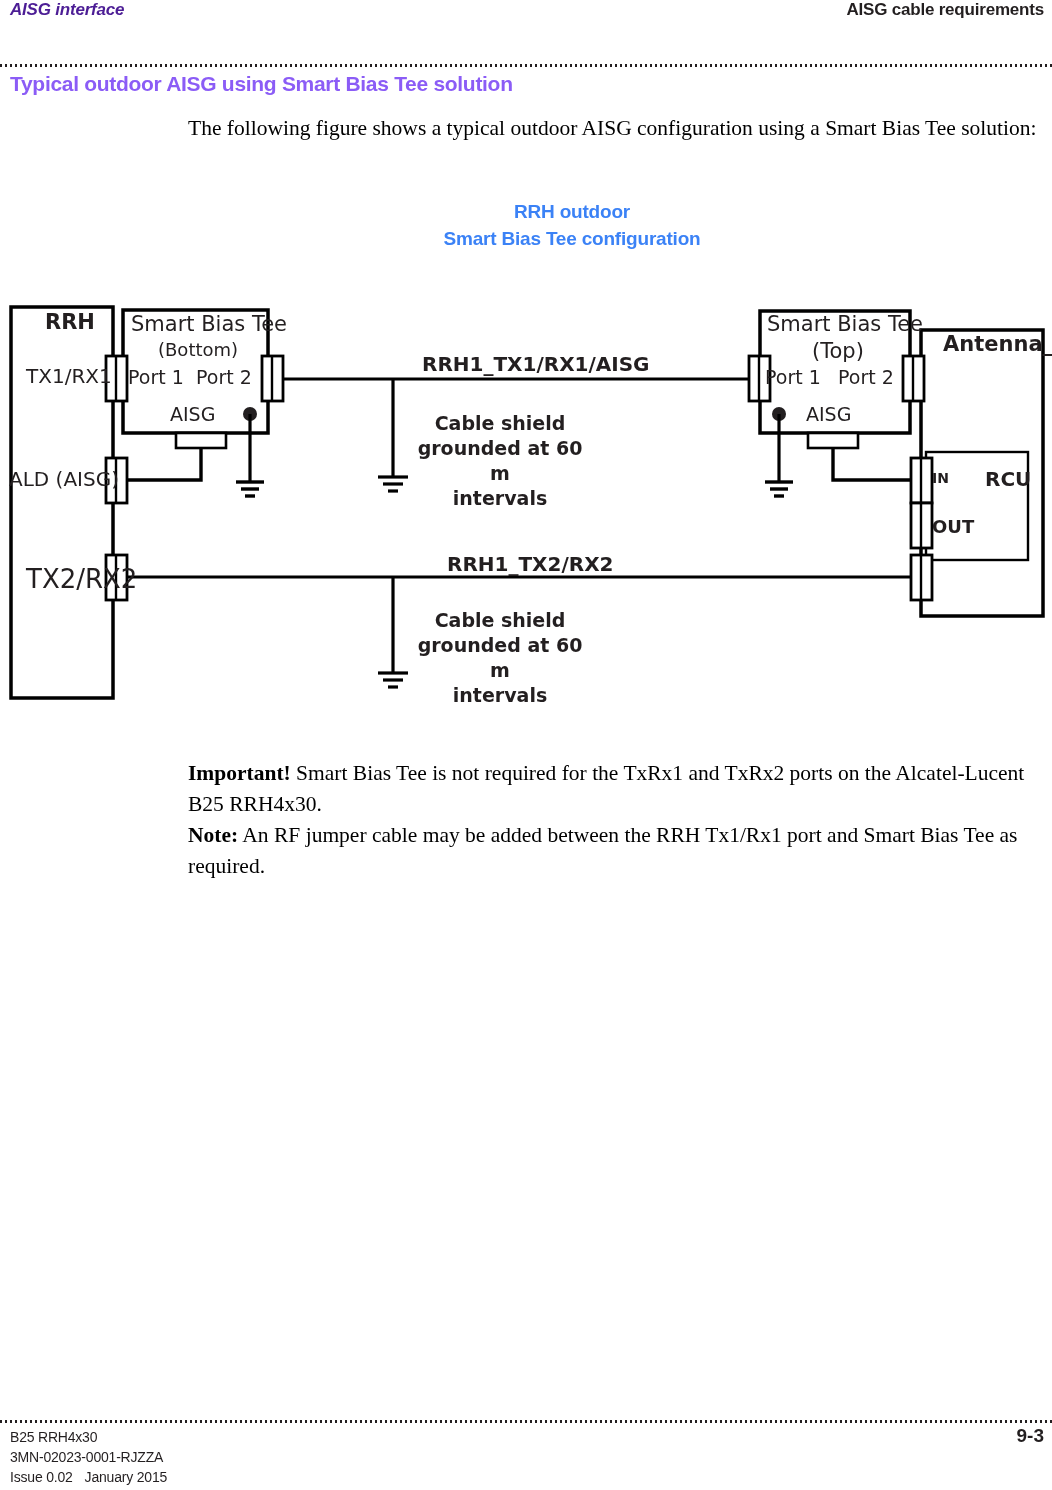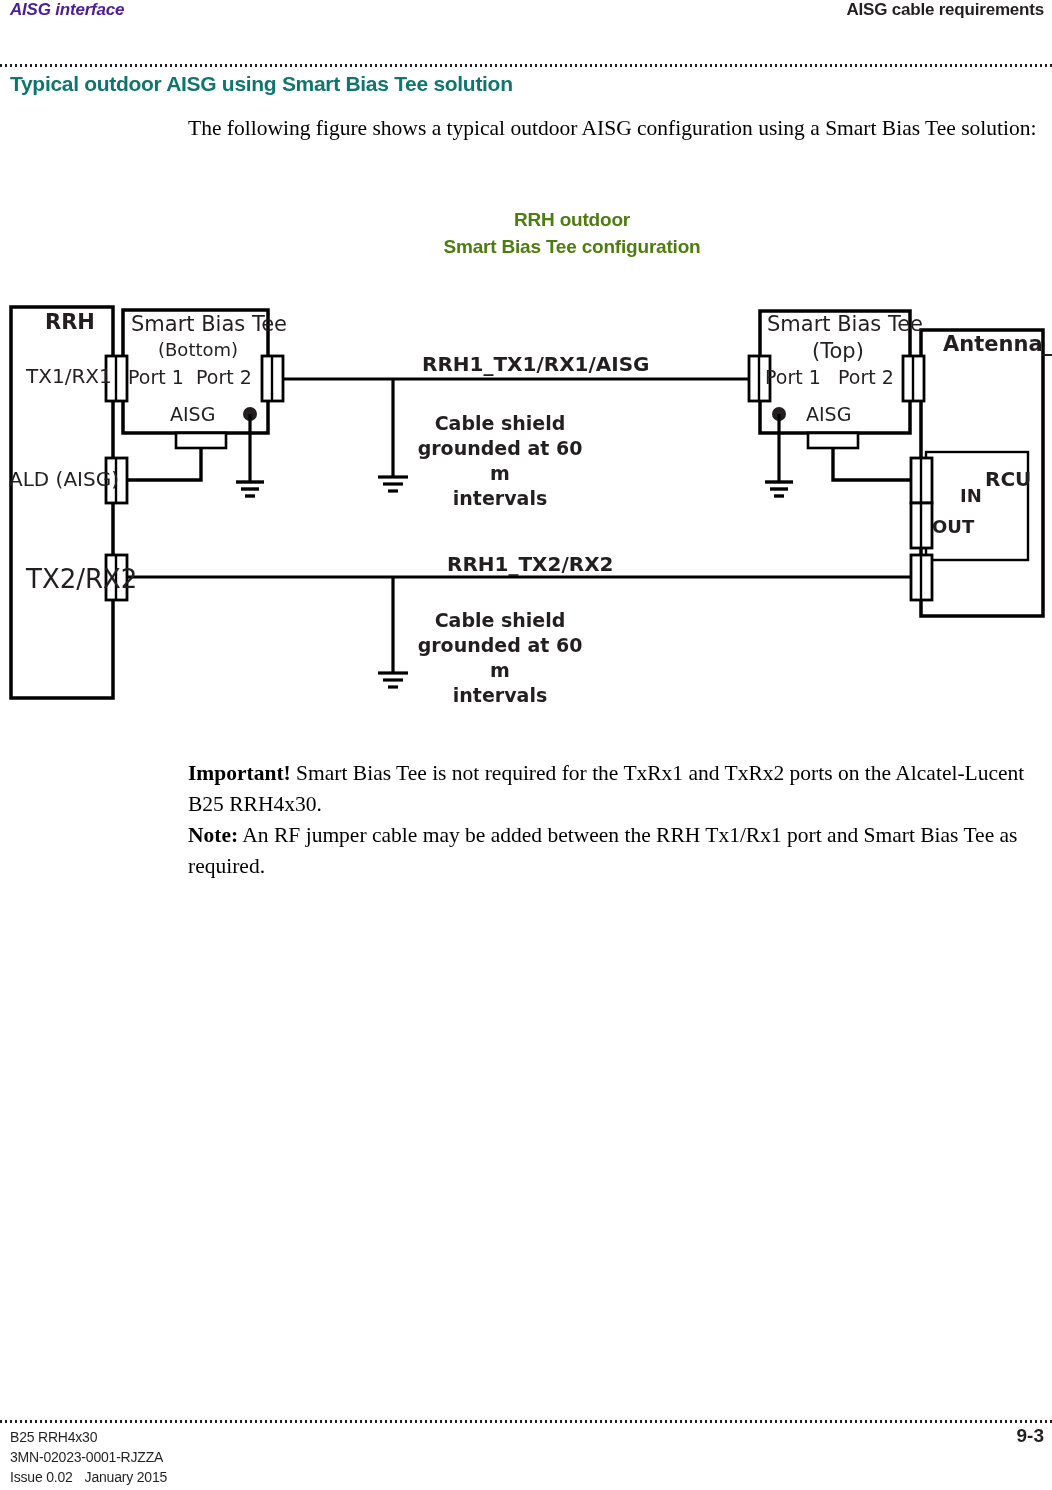--- a/index.html
+++ b/index.html
@@ -55,21 +55,21 @@
   #footer-rule { top: 1420px; }
 
   
   #section-heading {
     position: absolute;
     left: 10px;
     top: 72px;
     font-size: 21px;
     font-weight: bold;
     letter-spacing: -0.3px;
-    color: #0f766e;
+    color: #8b5cf6;
   }
 
   
   .body-para {
     position: absolute;
     font-family: "Liberation Serif", serif;
     font-size: 21.5px;
     line-height: 31px;
     color: #000000;
     left: 188px;
@@ -84,22 +84,21 @@
   #figure-title {
     position: absolute;
     top: 198px;
     left: 182px;
     width: 780px;
     text-align: center;
     font-size: 19px;
     font-weight: bold;
     line-height: 27px;
     letter-spacing: -0.2px;
-    color: #4d7c0f;
-    margin-top: 8px;
+    color: #3b82f6;
   }
 
   
   #diagram {
     position: absolute;
     left: 0;
     top: 290px;
     width: 1052px;
     height: 430px;
   }
@@ -277,21 +276,21 @@
   <div class="dg-label" style="left:170px; top:113px; font-size:19px;">AISG</div>
 
   <div class="dg-label" style="left:767px; top:22px; font-size:21px;">Smart Bias Tee</div>
   <div class="dg-label" style="left:812px; top:49px; font-size:21px;">(Top)</div>
   <div class="dg-label" style="left:765px; top:76px; font-size:19px;">Port 1</div>
   <div class="dg-label" style="left:838px; top:76px; font-size:19px;">Port 2</div>
   <div class="dg-label" style="left:806px; top:113px; font-size:19px;">AISG</div>
 
   <div class="dg-label dg-bold" style="left:943px; top:42px; font-size:21px;">Antenna_1</div>
   <div class="dg-label dg-bold" style="left:985px; top:177px; font-size:20px;">RCU</div>
-  <div class="dg-label dg-bold" style="left:932px; top:195px; font-size:18px;padding-left:28px;">IN</div>
+  <div class="dg-label dg-bold" style="left:932px; top:180px; font-size:14px;">IN</div>
   <div class="dg-label dg-bold" style="left:932px; top:226px; font-size:18px;">OUT</div>
 
   <div class="dg-label dg-bold" style="left:422px; top:62px; font-size:20px;">RRH1_TX1/RX1/AISG</div>
   <div class="dg-label dg-bold" style="left:410px; top:121px; font-size:19px; line-height:25px; width:180px; text-align:center; white-space:normal;">
     <span>Cable shield</span><br>
     <span>grounded at 60 m</span><br>
     <span>intervals</span>
   </div>
 
   <div class="dg-label dg-bold" style="left:447px; top:262px; font-size:20px;">RRH1_TX2/RX2</div>

